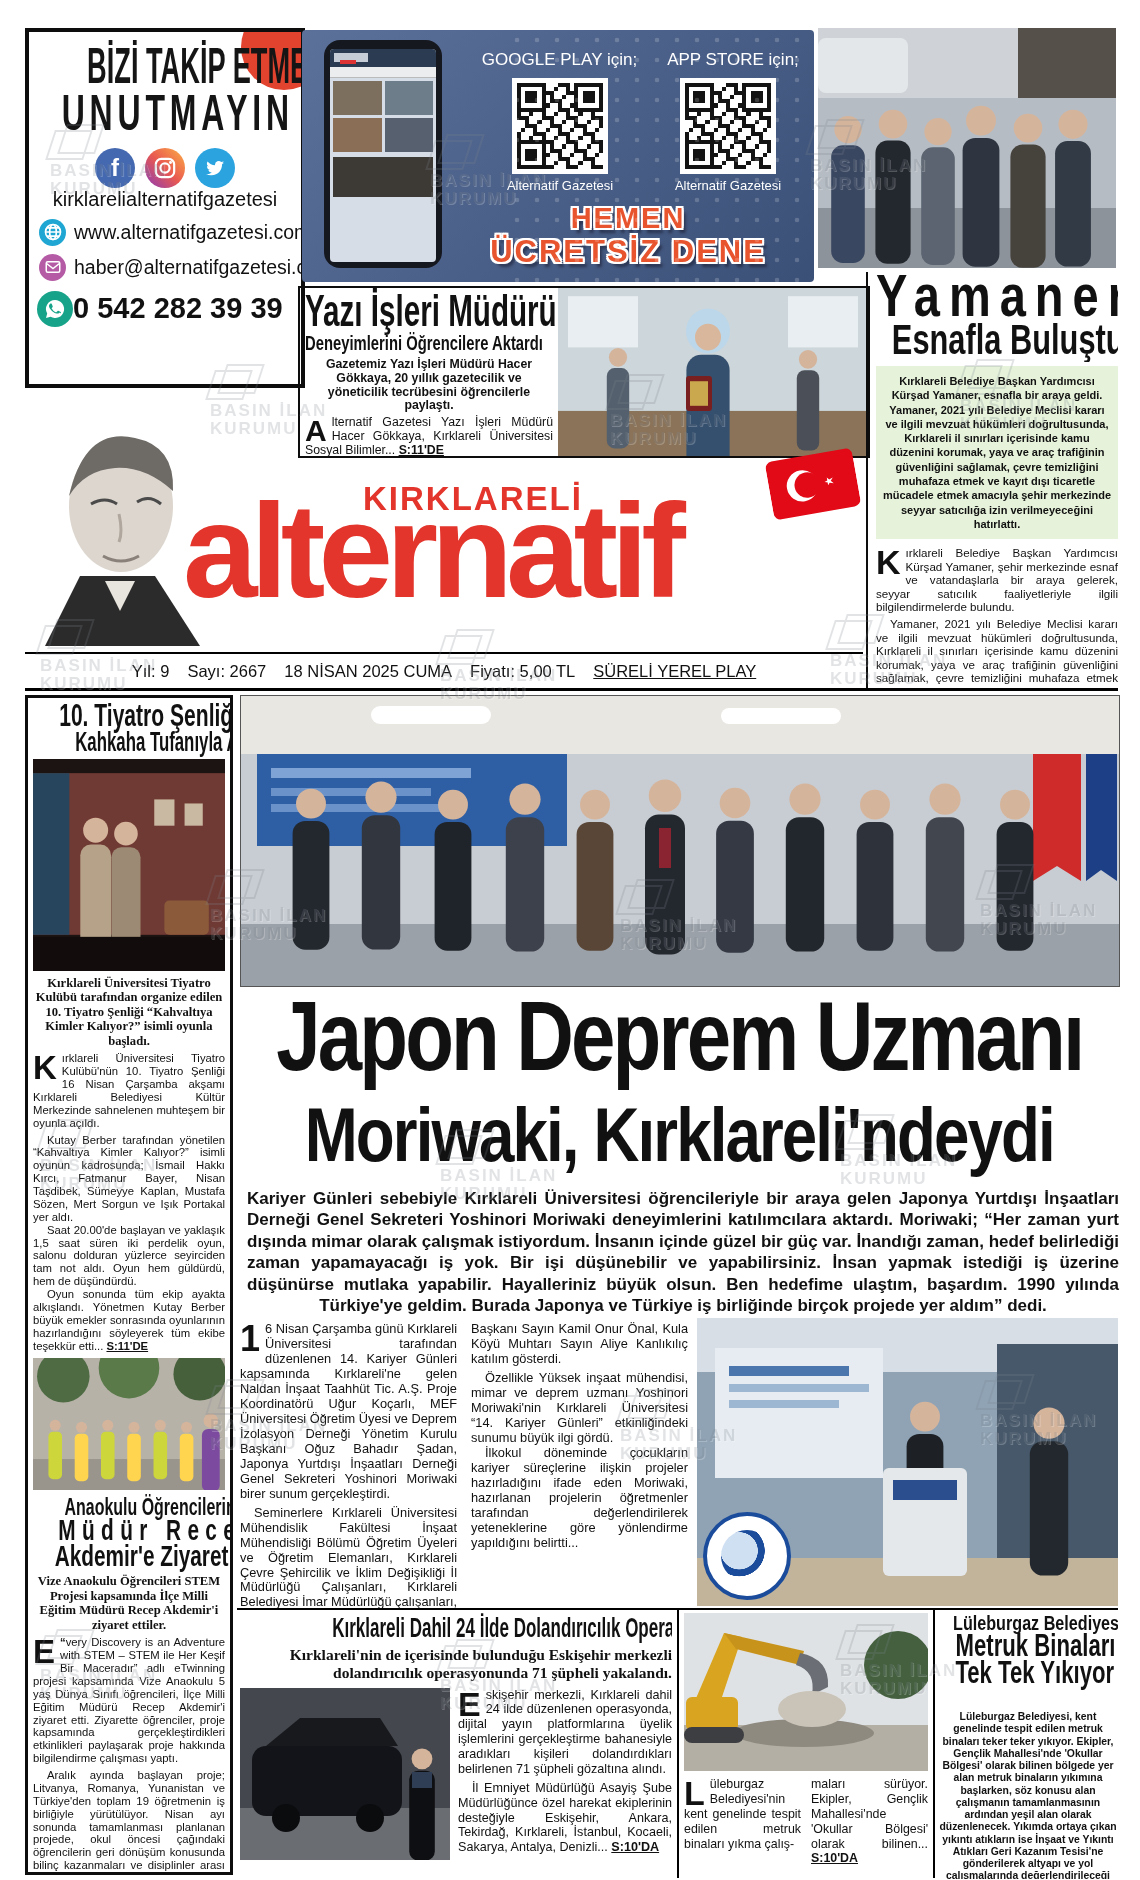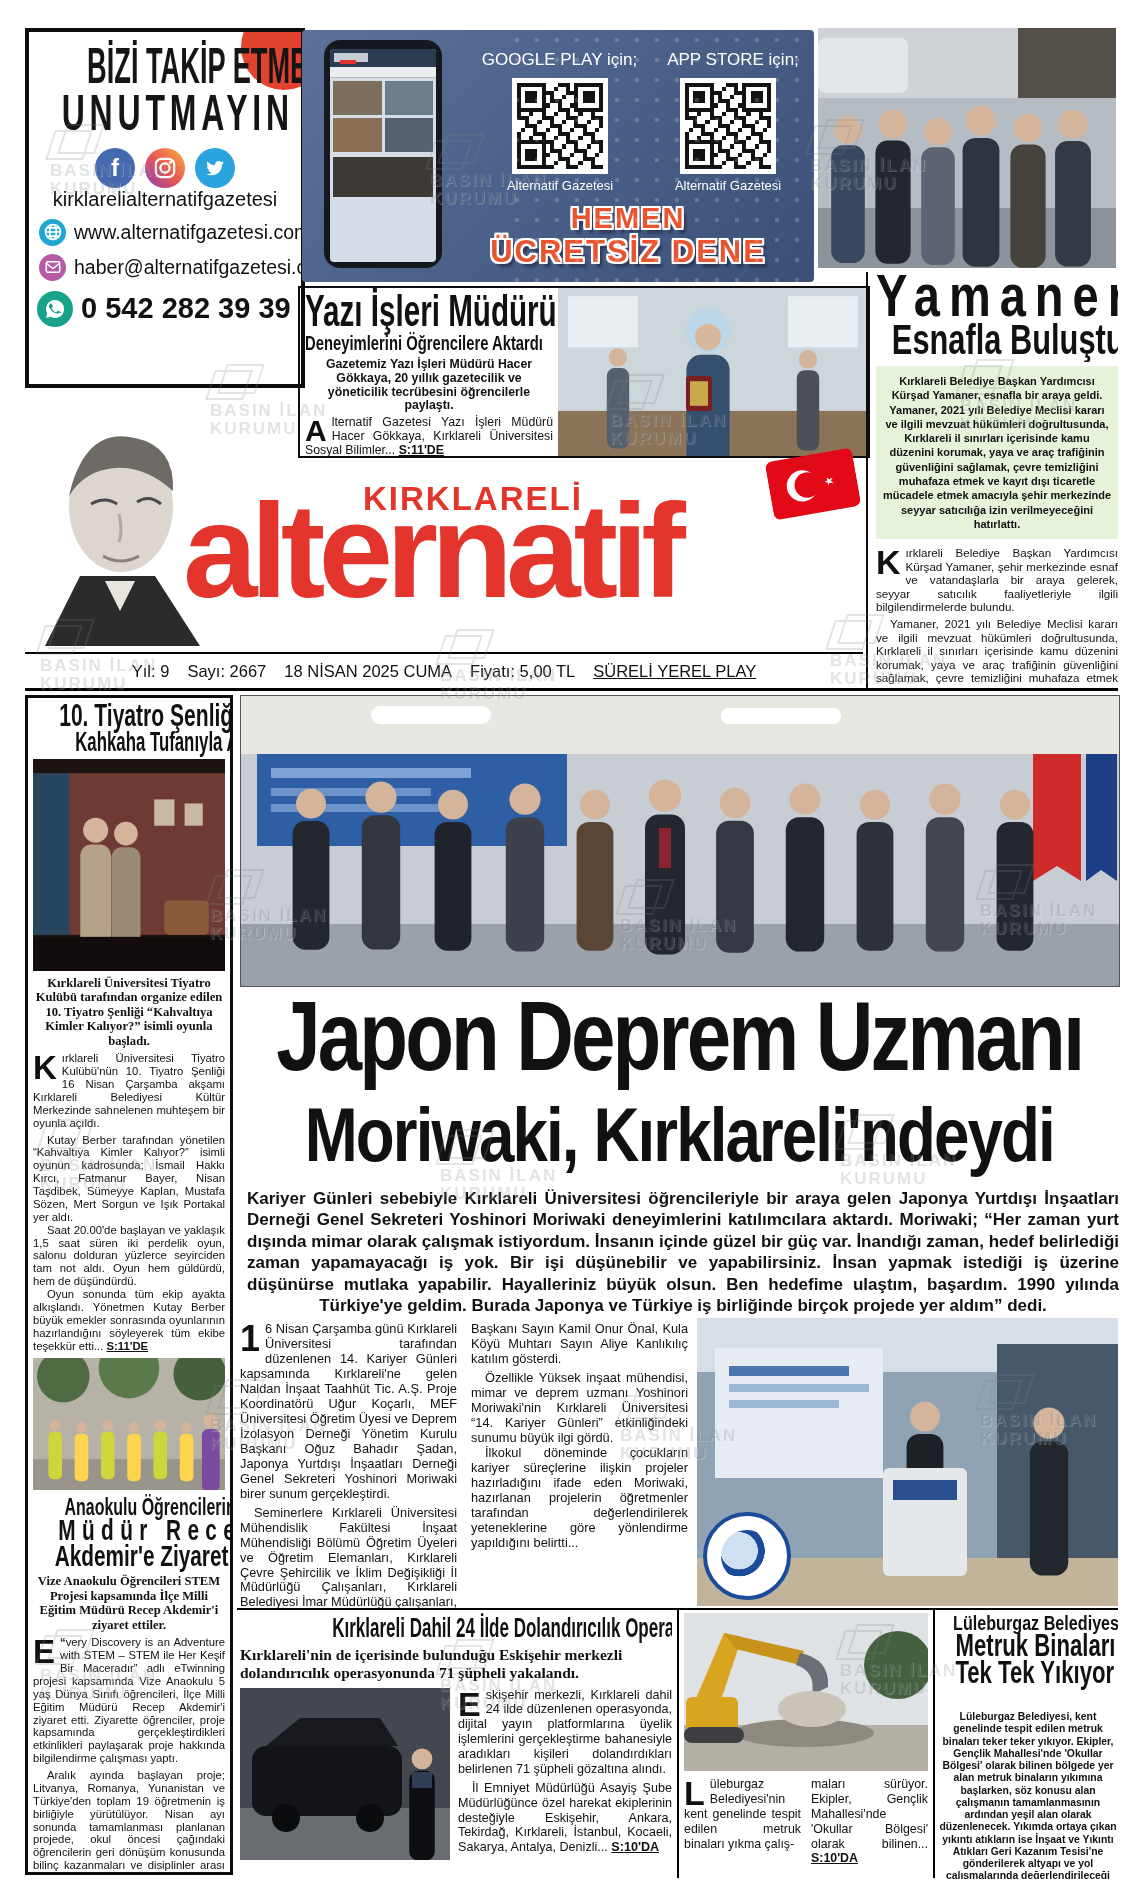--- a/index.html
+++ b/index.html
@@ -30,21 +30,21 @@
       background:#fff;overflow:hidden;}
   #fbCircle{position:absolute;right:-26px;top:-28px;width:86px;height:86px;border-radius:50%;
       background:#e2432e;}
   .fb-t{text-align:center;font-weight:bold;color:#151515;line-height:1.02;margin-top:6px;}
   .fb-icons{display:flex;justify-content:center;gap:10px;margin-top:14px;}
   .sic{width:40px;height:40px;border-radius:50%;display:flex;align-items:center;justify-content:center;
       color:#fff;font-weight:bold;font-size:24px;}
   .fb-handle{text-align:center;font-size:20px;font-weight:500;}
   .fb-row{display:flex;align-items:center;gap:8px;margin:8px 0 0 10px;font-size:19.5px;font-weight:500;}
   .cic{width:27px;height:27px;border-radius:50%;flex:0 0 auto;display:flex;align-items:center;justify-content:center;}
-  .fb-phone{display:flex;align-items:center;gap:8px;margin:10px 0 0 8px;font-size:29px;font-weight:bold;}
+  .fb-phone{display:flex;align-items:center;gap:0;margin:10px 0 0 8px;font-size:29px;font-weight:bold;}
   .cic.big{width:36px;height:36px;}
 
   
   #banner{left:302px;top:30px;width:512px;height:252px;background:linear-gradient(135deg,#5c719a,#3b5077);
       overflow:hidden;border-radius:4px;}
   #banner:after{content:"";position:absolute;right:0;top:0;width:60%;height:100%;
       background-image:radial-gradient(rgba(255,255,255,.18) 2px,transparent 2.6px);
       background-size:20px 20px;pointer-events:none;}
   .phone{position:absolute;left:22px;top:10px;width:118px;height:228px;background:#16181f;
       border-radius:16px;padding:9px 6px 6px 6px;box-sizing:border-box;}
@@ -129,21 +129,21 @@
       radial-gradient(circle at 35% 40%,#cfe0f2 0 40%,#1b4c9c 41% 55%,#fff 56%);}
 
   
   #hRule2{left:237px;top:1608px;width:881px;height:0;border-top:2px solid #000;}
   #vRule1{left:677px;top:1610px;width:0;height:268px;border-left:2px solid #000;}
   #vRule2{left:933px;top:1610px;width:0;height:268px;border-left:2px solid #000;}
   #fraud{left:240px;top:1613px;width:432px;height:264px;overflow:hidden;}
   #fraud .fh{text-align:center;font-weight:bold;}
   #fraud .fh span{font-size:25px;}
   #fraud .fsub{font-family:"Liberation Serif",serif;font-weight:bold;font-size:15.5px;line-height:1.15;
-      text-align:left;margin-top:4px;}
+      text-align:right;margin-top:4px;}
   #fraudRow{display:flex;gap:8px;margin-top:6px;}
   .carPhoto{position:relative;width:210px;height:172px;background:#44474d;overflow:hidden;flex:0 0 auto;}
   #fraud .fbod{font-size:12.6px;line-height:1.18;}
   #fraud .dc{font-size:34px;}
   #excaBlock{left:684px;top:1613px;width:244px;height:266px;overflow:hidden;}
   .excaPhoto{position:relative;width:100%;height:158px;background:#d8dbdd;overflow:hidden;}
   #excaCap{display:flex;gap:10px;margin-top:6px;font-size:12.4px;line-height:1.2;}
   #excaCap .c{width:118px;}
   #excaCap .dc{font-size:34px;}
   #lule{left:938px;top:1613px;width:180px;height:266px;overflow:hidden;text-align:center;}

